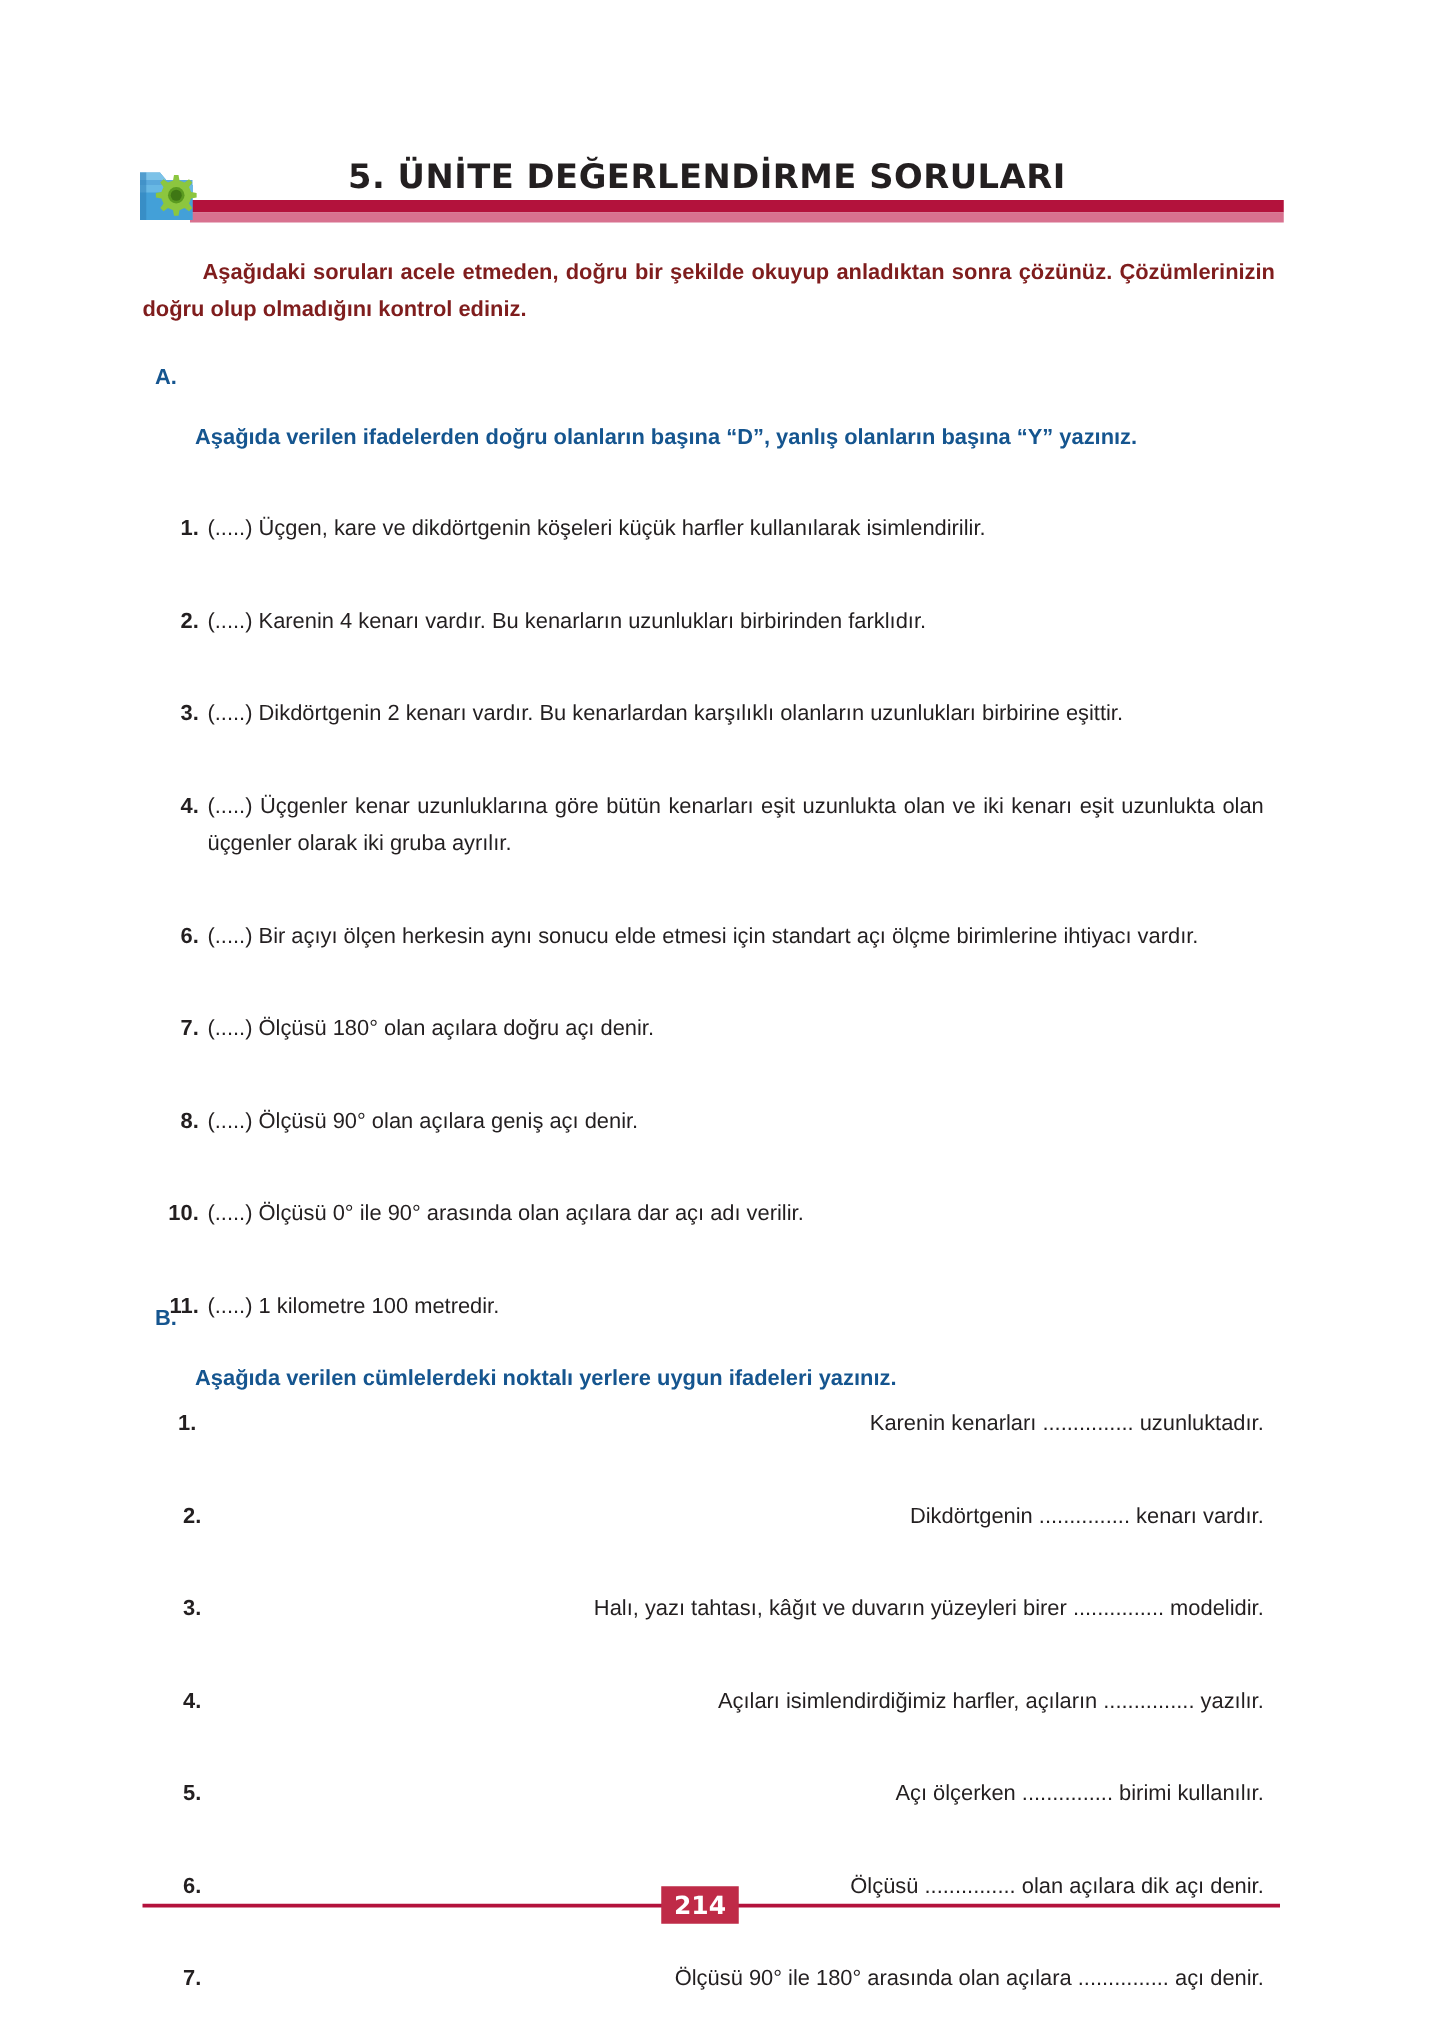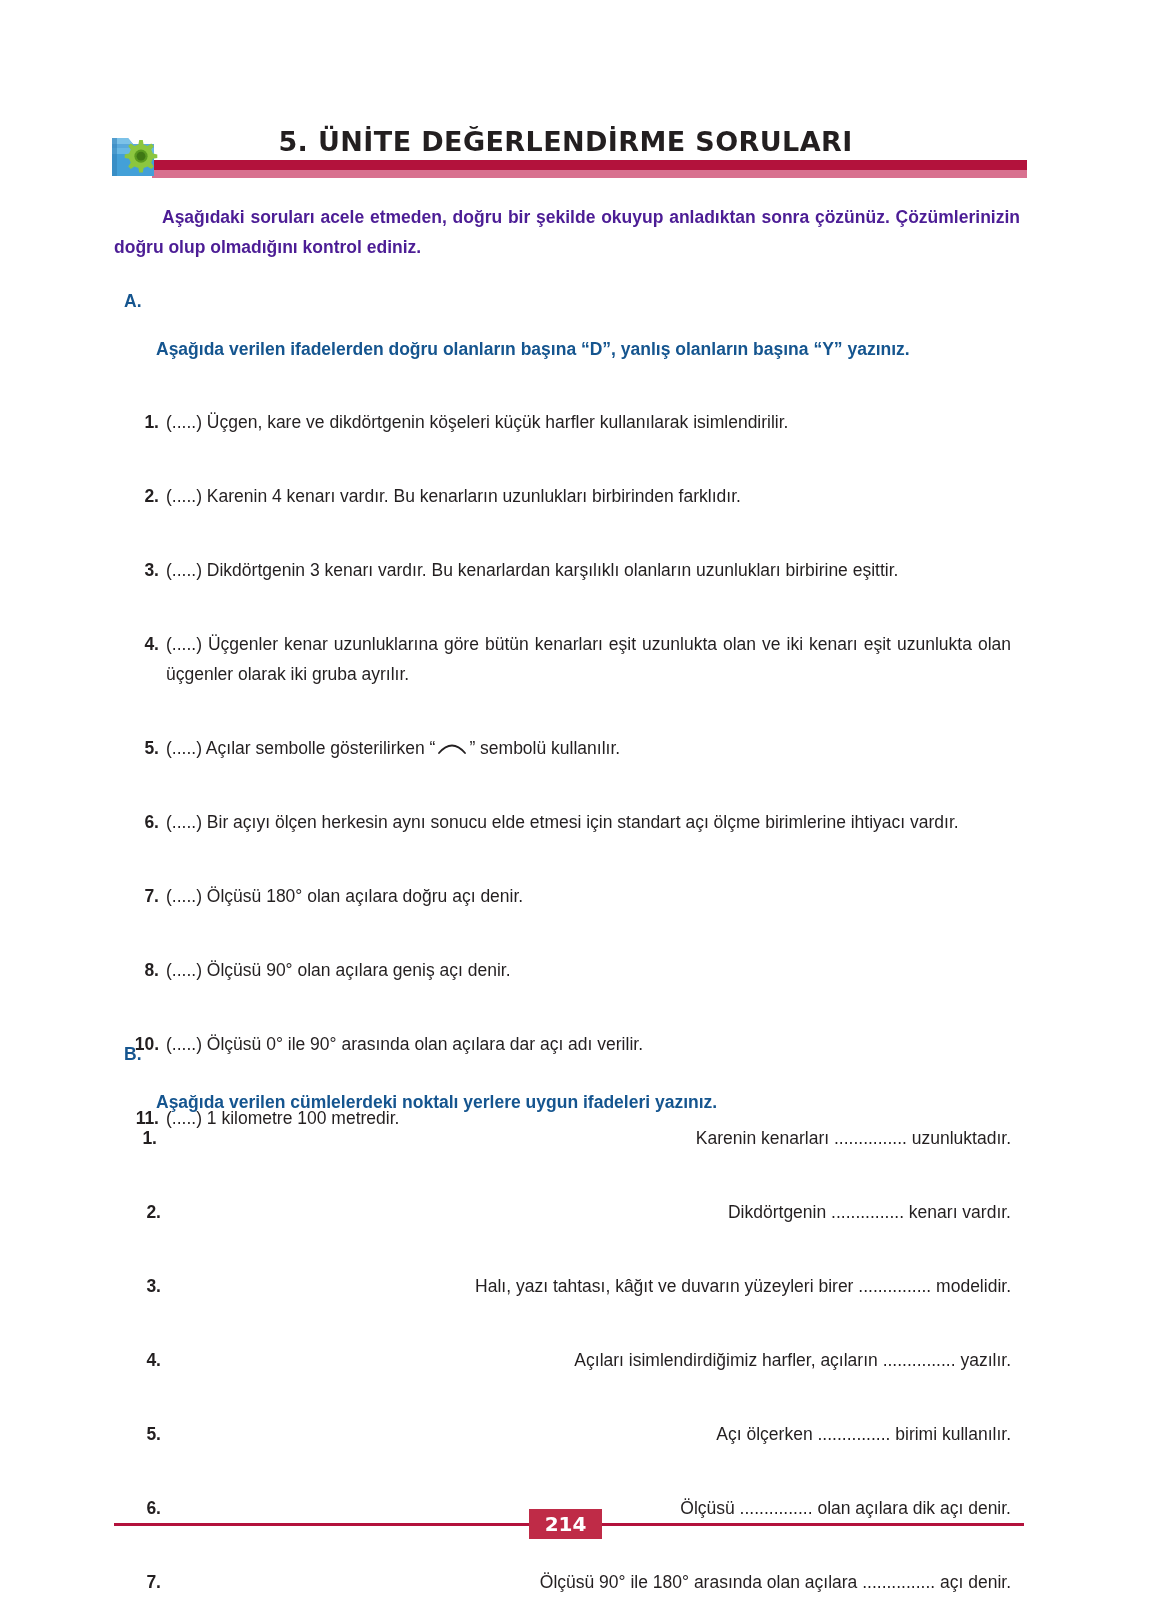--- a/index.html
+++ b/index.html
@@ -75,21 +75,21 @@
     height: 58px;
     z-index: 4;
   }
 
   
   .intro {
     position: absolute;
     left: 114px;
     top: 202px;
     width: 906px;
-    color: #4c1d95;
+    color: #7f1d1d;
     font-weight: bold;
     font-size: 17.5px;
     line-height: 30px;
     text-align: justify;
     text-justify: inter-word;
     text-indent: 48px;
     font-family: "Liberation Sans", sans-serif;
   }
 
   .sec-head {
@@ -181,21 +181,21 @@
     left: 0;
     top: 14px;
     width: 910px;
     height: 3px;
     background: #b3123c;
   }
   .page-num {
     position: absolute;
     left: 415px;
     top: 0px;
-    width: 73px;
+    width: 62px;
     height: 30px;
     background: #bf2b47;
     color: #ffffff;
     font-size: 20px;
     font-weight: bold;
     text-align: center;
     line-height: 30px;
     font-family: "DejaVu Sans", sans-serif;
   }
 </style>
@@ -243,32 +243,27 @@
 
     <div class="qitem wrap">
       <span class="num">1.</span><span class="qtext">(.....)  Üçgen, kare ve dikdörtgenin köşeleri küçük harfler kullanılarak isimlendirilir.</span>
     </div>
 
     <div class="qitem nowrap">
       <span class="num">2.</span><span class="qtext">(.....)  Karenin 4 kenarı vardır. Bu kenarların uzunlukları birbirinden farklıdır.</span>
     </div>
 
     <div class="qitem wrap">
-      <span class="num">3.</span><span class="qtext">(.....)  Dikdörtgenin 3 kenarı vardır. Bu kenarlardan karşılıklı olanların uzunlukları birbirine eşittir.</span>
+      <span class="num">3.</span><span class="qtext">(.....)  Dikdörtgenin 2 kenarı vardır. Bu kenarlardan karşılıklı olanların uzunlukları birbirine eşittir.</span>
     </div>
 
     <div class="qitem wrap">
       <span class="num">4.</span><span class="qtext">(.....)  Üçgenler kenar uzunluklarına göre bütün kenarları eşit uzunlukta olan ve iki kenarı eşit uzunlukta olan üçgenler olarak iki gruba ayrılır.</span>
     </div>
 
-    <div class="qitem nowrap">
-      <span class="num">5.</span><span class="qtext"><span>(.....)  Açılar sembolle gösterilirken “</span><span class="arc-sym"><svg width="30" height="20" viewBox="0 0 30 20">
-              <path d="M2 16 Q15 1 28 16" stroke="#231f20" stroke-width="1.8" fill="none" stroke-linecap="round"></path>
-            </svg></span><span>” sembolü kullanılır.</span></span>
-    </div>
 
     <div class="qitem wrap">
       <span class="num">6.</span><span class="qtext">(.....)  Bir açıyı ölçen herkesin aynı sonucu elde etmesi için standart açı ölçme birimlerine ihtiyacı vardır.</span>
     </div>
 
     <div class="qitem nowrap">
       <span class="num">7.</span><span class="qtext">(.....)  Ölçüsü 180° olan açılara doğru açı denir.</span>
     </div>
 
     <div class="qitem nowrap">

